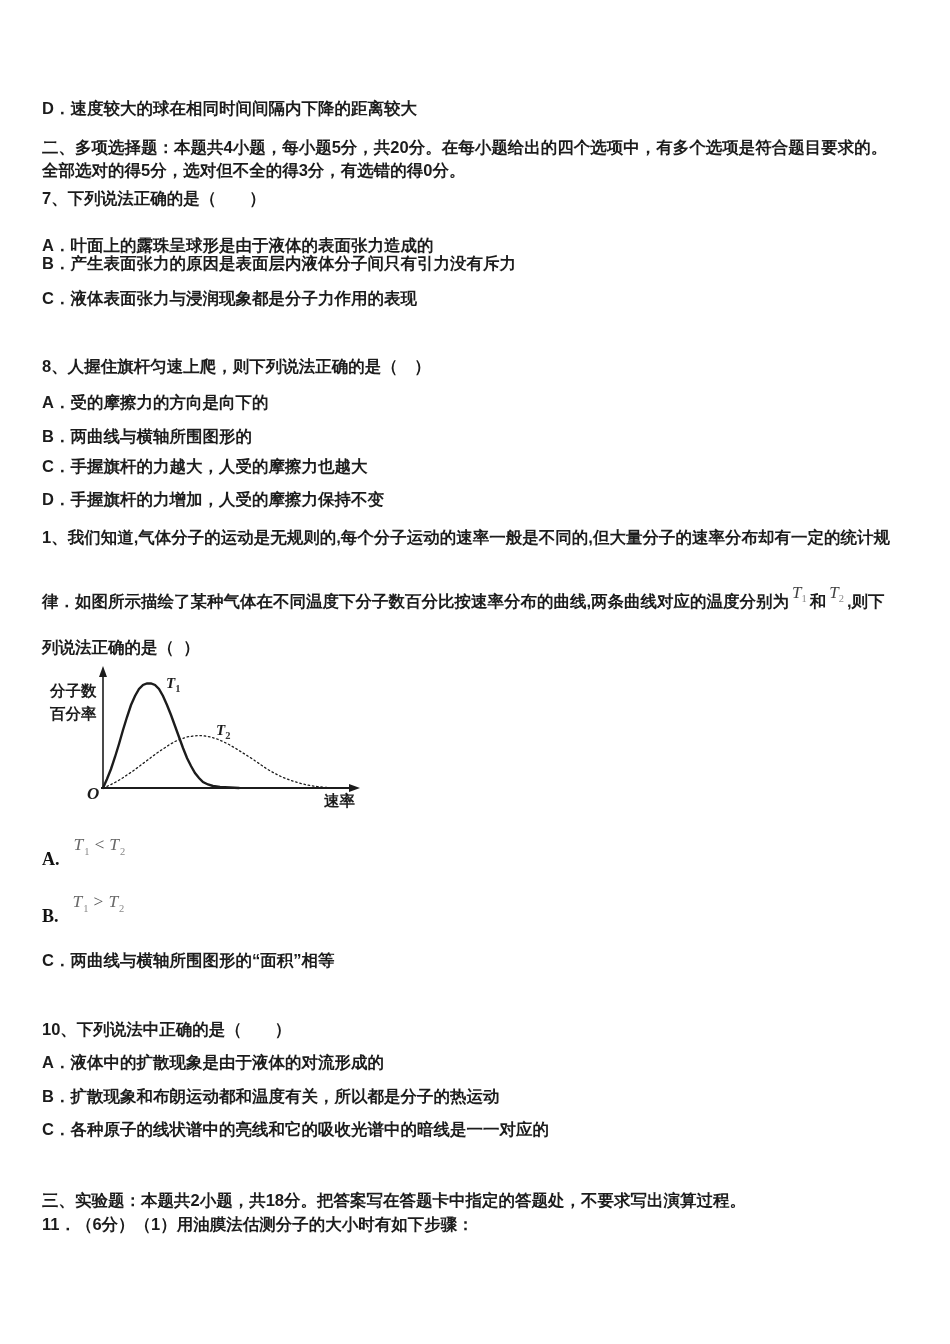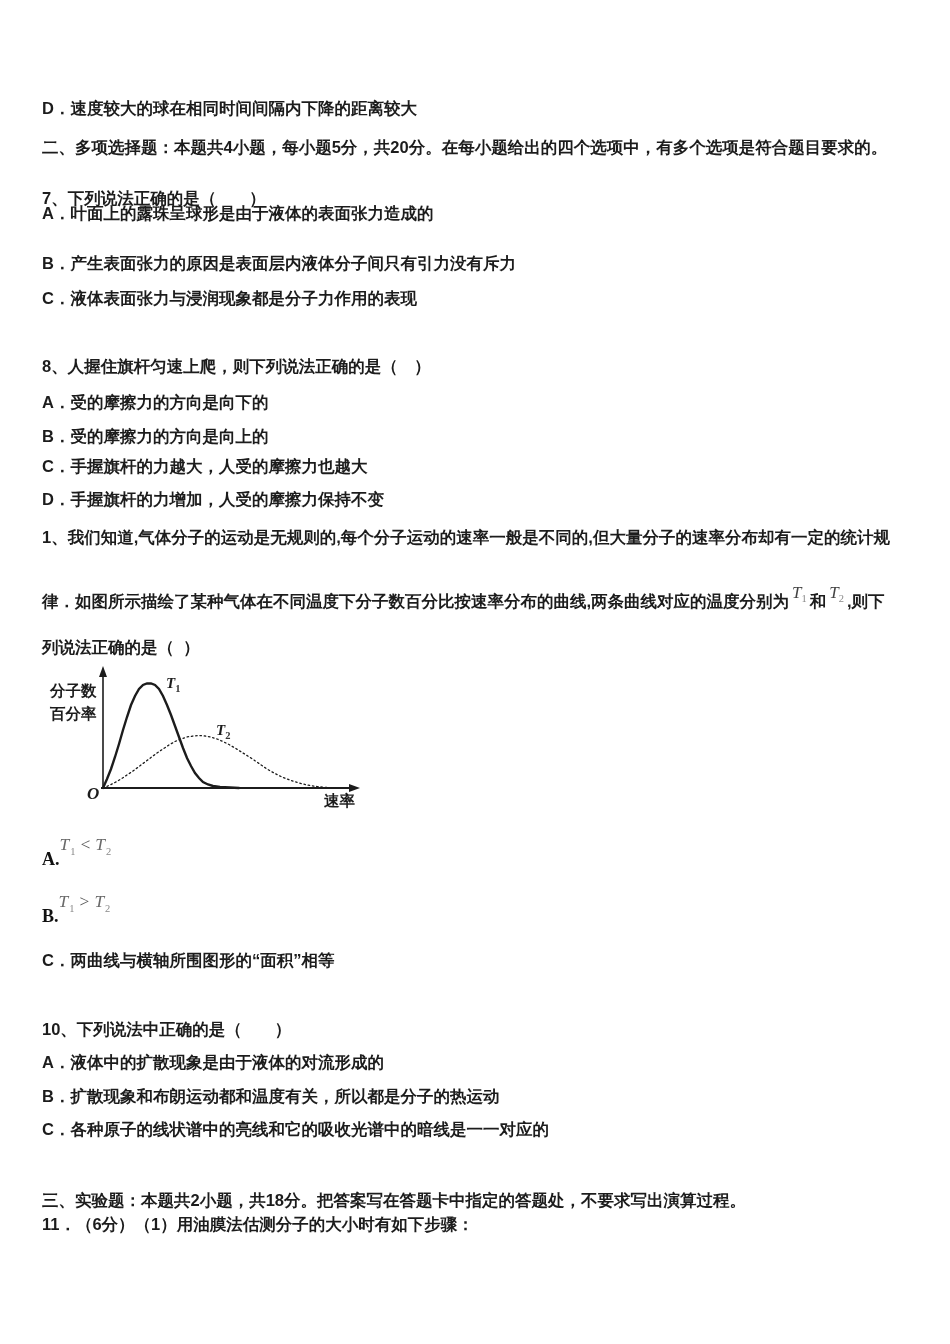--- a/index.html
+++ b/index.html
@@ -16,21 +16,21 @@
   .mathsup {
     font-family:"Liberation Serif", serif; font-style:italic; font-weight:400;
     color:#444; font-size:17px; position:relative; top:-9px; padding:0 3px;
   }
   .mathsup sub, .ft sub, .mexpr sub { font-size:10.5px; font-style:normal; color:#888; }
   .mathsup i, .mexpr i, .ft i { font-style:italic; }
   
   .mrow { font-family:"Liberation Serif", serif; }
   .mlabel { font-weight:700; font-size:18px; color:#111; }
   .mexpr {
-    position:relative; top:-15px; 
+    position:relative; top:-15px; margin-left:14px;
     font-style:italic; font-weight:400; color:#6a6a6a; font-size:17.5px;
     letter-spacing:1px;
   }
   .mexpr .op { font-style:normal; color:#5a5a5a; padding:0 4px; }
   
   .figure { position:absolute; }
   .figure svg { position:absolute; left:0; top:0; }
   .fl { position:absolute; font-size:15.5px; font-weight:700; white-space:pre; }
   .fo {
     position:absolute; font-family:"Liberation Serif", serif;
@@ -43,29 +43,30 @@
   .ft sub { color:#333; }
 </style>
 </head>
 <body>
 
 <div class="page">
 
   <div class="t" style="top:99px">D．速度较大的球在相同时间间隔内下降的距离较大</div>
 
   <div class="t" style="top:138px">二、多项选择题：本题共4小题，每小题5分，共20分。在每小题给出的四个选项中，有多个选项是符合题目要求的。</div>
+  <div class="t" style="top:161px">全部选对的得5分，选对但不全的得3分，有选错的得0分。</div>
 
   <div class="t" style="top:189px">7、下列说法正确的是（　　）</div>
-  <div class="t" style="top:204px">A．叶面上的露珠呈球形是由于液体的表面张力造成的</div>
+  <div class="t" style="top:236px">A．叶面上的露珠呈球形是由于液体的表面张力造成的</div>
   <div class="t" style="top:254px">B．产生表面张力的原因是表面层内液体分子间只有引力没有斥力</div>
   <div class="t" style="top:289px">C．液体表面张力与浸润现象都是分子力作用的表现</div>
 
   <div class="t" style="top:357px">8、人握住旗杆匀速上爬，则下列说法正确的是（　）</div>
   <div class="t" style="top:393px">A．受的摩擦力的方向是向下的</div>
-  <div class="t" style="top:427px">B．受的摩擦力的方向是向上的</div>
+  <div class="t" style="top:427px">B．两曲线与横轴所围图形的</div>
   <div class="t" style="top:490px">D．手握旗杆的力增加，人受的摩擦力保持不变</div>
   <div class="t" style="top:457px">C．手握旗杆的力越大，人受的摩擦力也越大</div>
 
   <div class="t" style="top:528px">1、我们知道,气体分子的运动是无规则的,每个分子运动的速率一般是不同的,但大量分子的速率分布却有一定的统计规</div>
   <div class="t" style="top:592px"><span>律．如图所示描绘了某种气体在不同温度下分子数百分比按速率分布的曲线,两条曲线对应的温度分别为</span><span class="mathsup"><i>T</i><sub>1</sub></span><span>和</span><span class="mathsup"><i>T</i><sub>2</sub></span><span>,则下</span></div>
   <div class="t" style="top:638px">列说法正确的是（  ）</div>
 
   <div class="figure" style="left:45px; top:665px; width:330px; height:150px;">
     <svg width="330" height="150" viewBox="0 0 330 150">
       <line x1="58" y1="123" x2="58" y2="8" stroke="#1c1c1c" stroke-width="1.6"></line>

